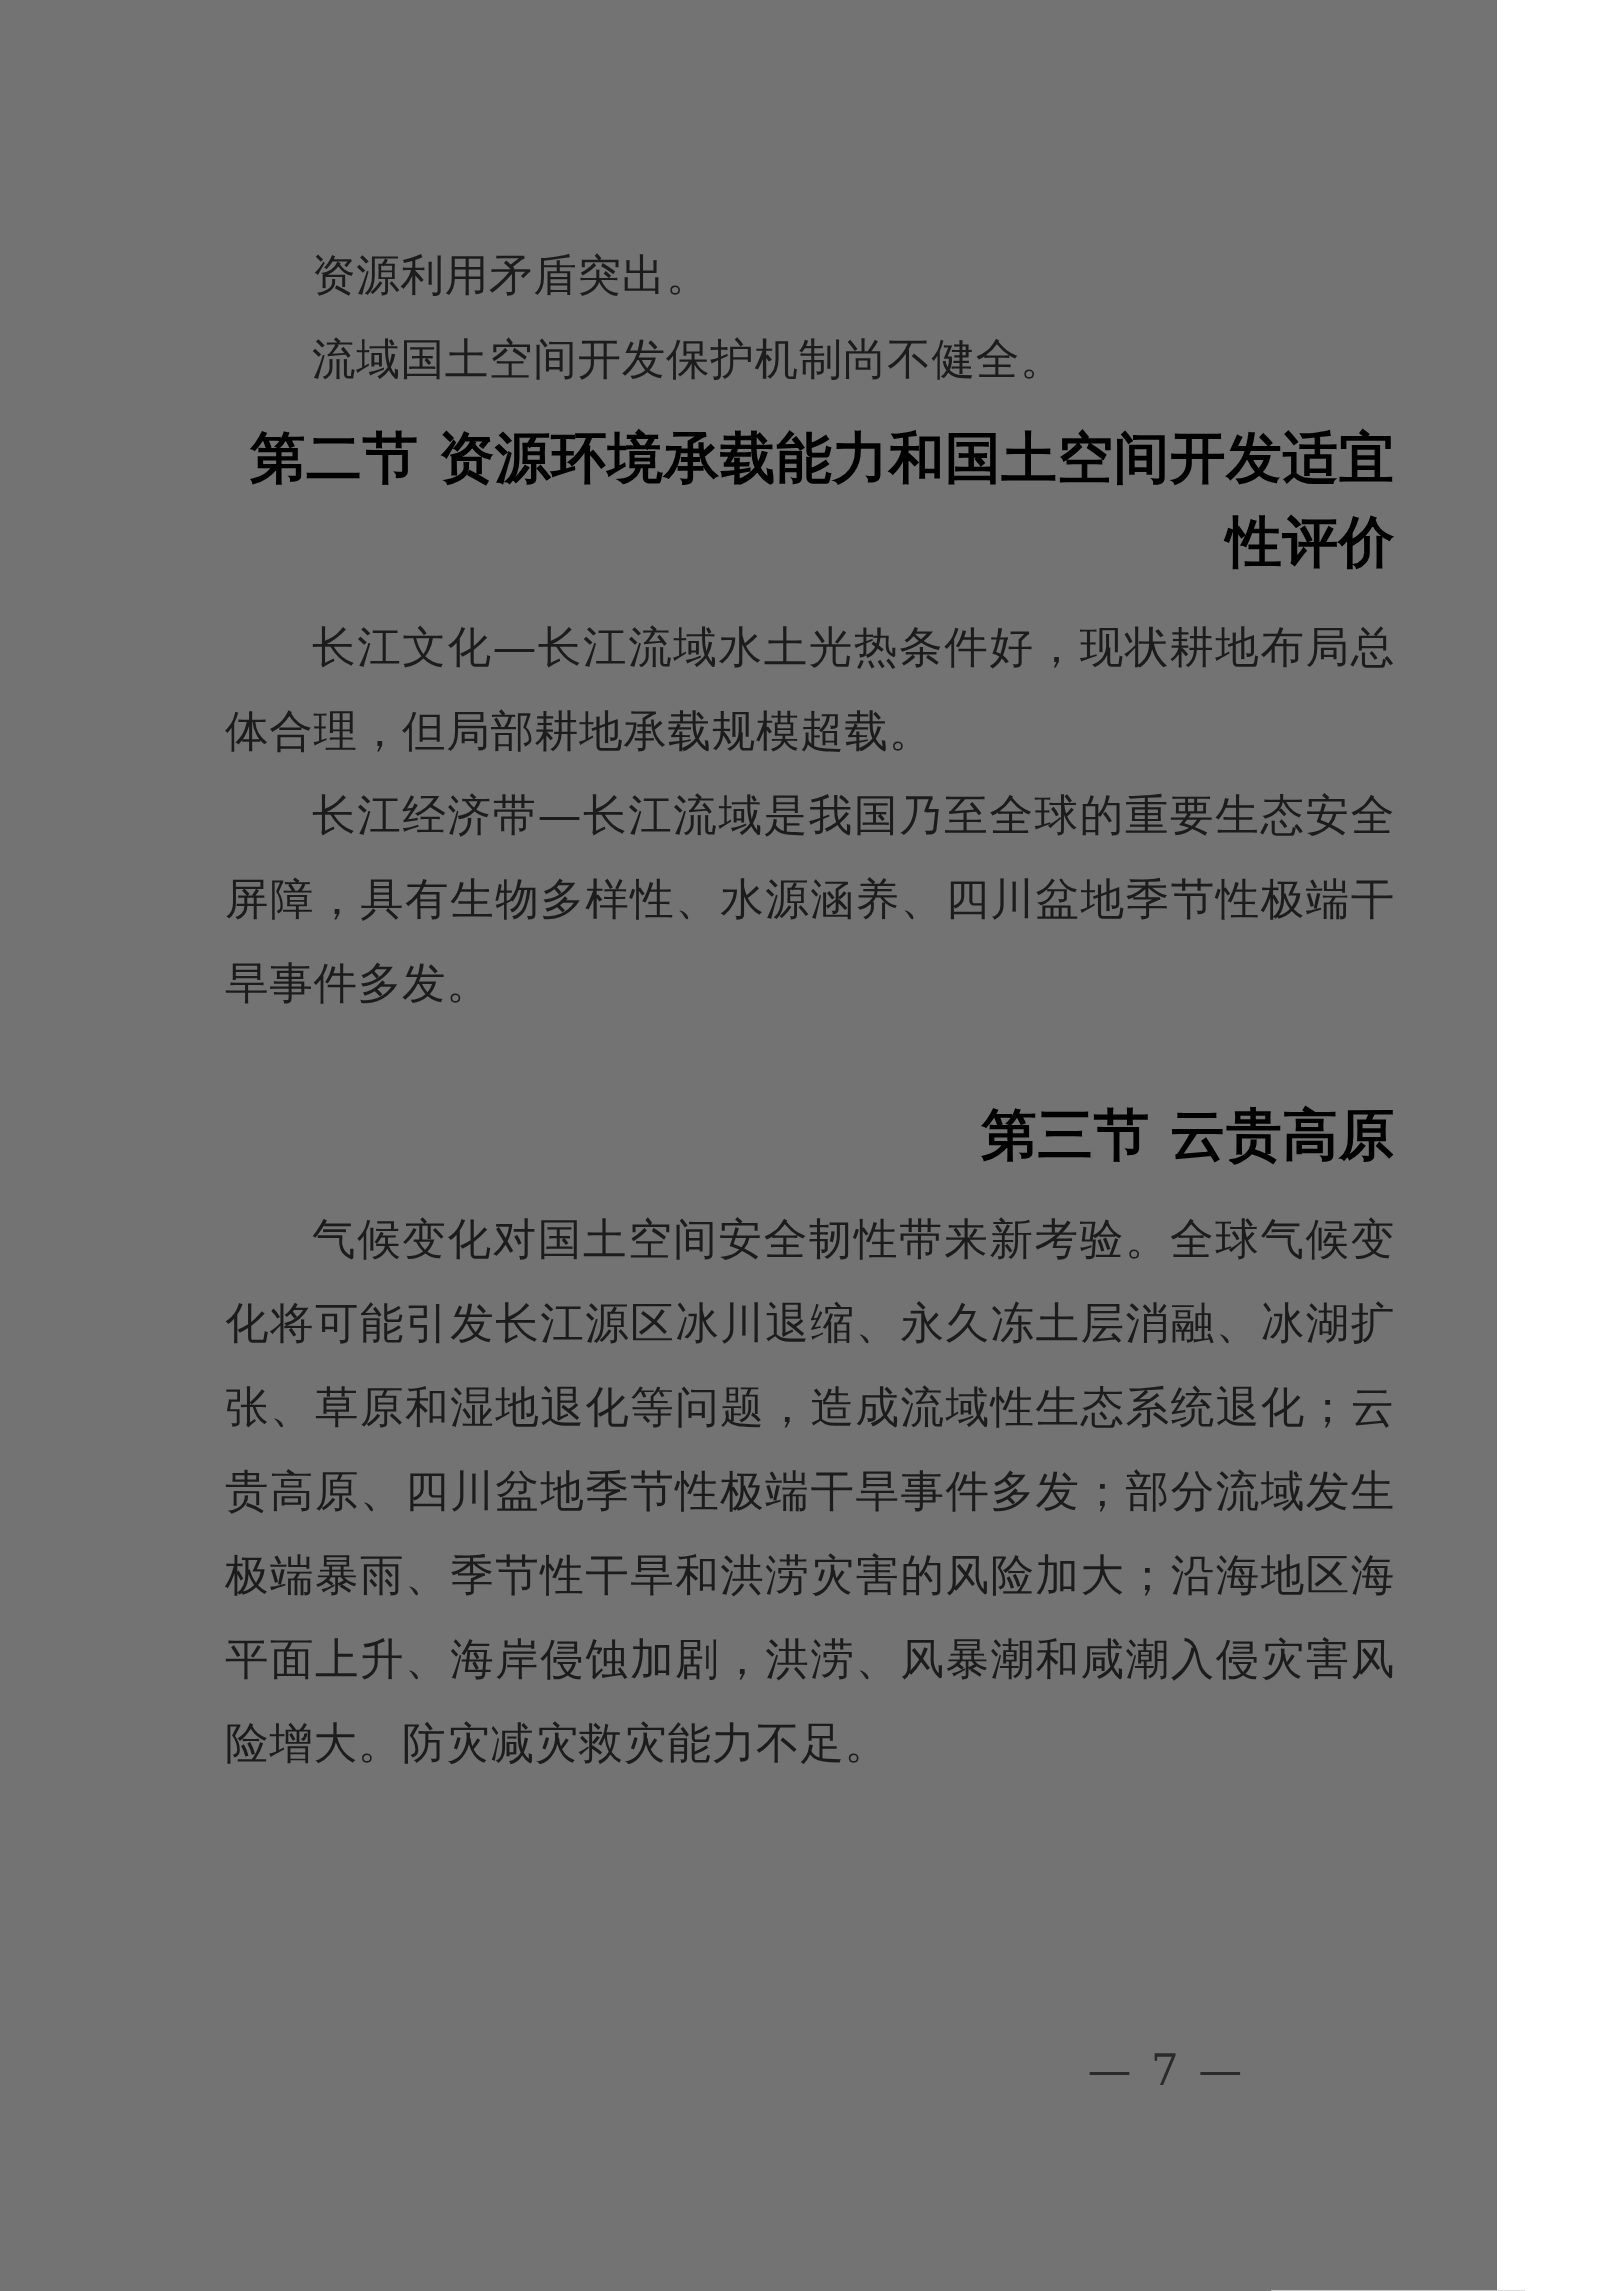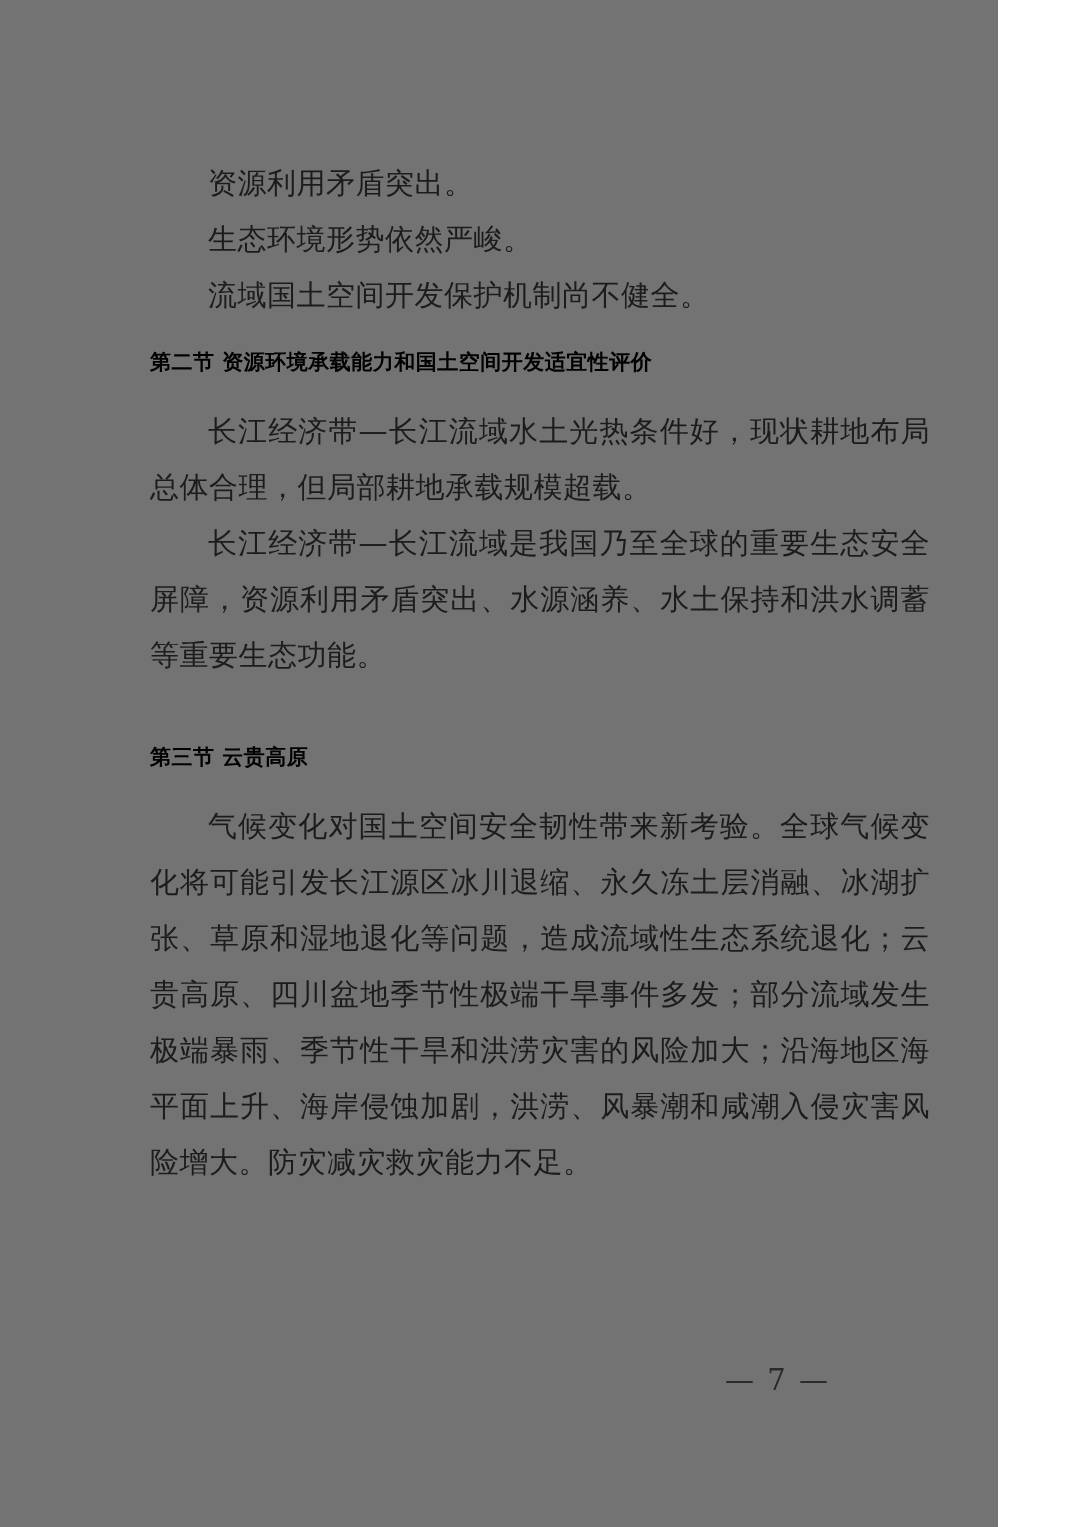--- a/index.html
+++ b/index.html
@@ -29,23 +29,23 @@
     text-indent: 2em;
     text-align: justify;
     letter-spacing: 0.5px;
     font-family: "DejaVu Serif", serif;
     color: #1c1c1c;
   }
   .section-heading {
     margin: 0;
     font-family: "DejaVu Sans", sans-serif;
     font-weight: bold;
-    font-size: 21px;
+    font-size: 37px;
     line-height: 56px;
-    text-align: left;
+    text-align: right;
     color: #000000;
     letter-spacing: 0.5px;
   }
   .heading-2 {
     margin-top: 11px;
     margin-bottom: 13px;
   }
   .heading-3 {
     margin-top: 46px;
     margin-bottom: 13px;
@@ -61,27 +61,26 @@
     font-family: "DejaVu Serif", serif;
   }
 </style>
 </head>
 <body>
 
 <div class="page">
   <div class="content">
 
     <p class="body-par">资源利用矛盾突出。</p>
-    <p class="body-par">生态环境形势依然严峻。</p>
     <p class="body-par">流域国土空间开发保护机制尚不健全。</p>
 
     <h2 class="section-heading heading-2">第二节 资源环境承载能力和国土空间开发适宜性评价</h2>
 
-    <p class="body-par">长江经济带—长江流域水土光热条件好，现状耕地布局总体合理，但局部耕地承载规模超载。</p>
-    <p class="body-par">长江经济带—长江流域是我国乃至全球的重要生态安全屏障，资源利用矛盾突出、水源涵养、水土保持和洪水调蓄等重要生态功能。</p>
+    <p class="body-par">长江文化—长江流域水土光热条件好，现状耕地布局总体合理，但局部耕地承载规模超载。</p>
+    <p class="body-par">长江经济带—长江流域是我国乃至全球的重要生态安全屏障，具有生物多样性、水源涵养、四川盆地季节性极端干旱事件多发。</p>
 
     <h2 class="section-heading heading-3">第三节 云贵高原</h2>
 
     <p class="body-par">气候变化对国土空间安全韧性带来新考验。全球气候变化将可能引发长江源区冰川退缩、永久冻土层消融、冰湖扩张、草原和湿地退化等问题，造成流域性生态系统退化；云贵高原、四川盆地季节性极端干旱事件多发；部分流域发生极端暴雨、季节性干旱和洪涝灾害的风险加大；沿海地区海平面上升、海岸侵蚀加剧，洪涝、风暴潮和咸潮入侵灾害风险增大。防灾减灾救灾能力不足。</p>
 
   </div>
 
   <div class="page-number">— 7 —</div>
 </div>
 

